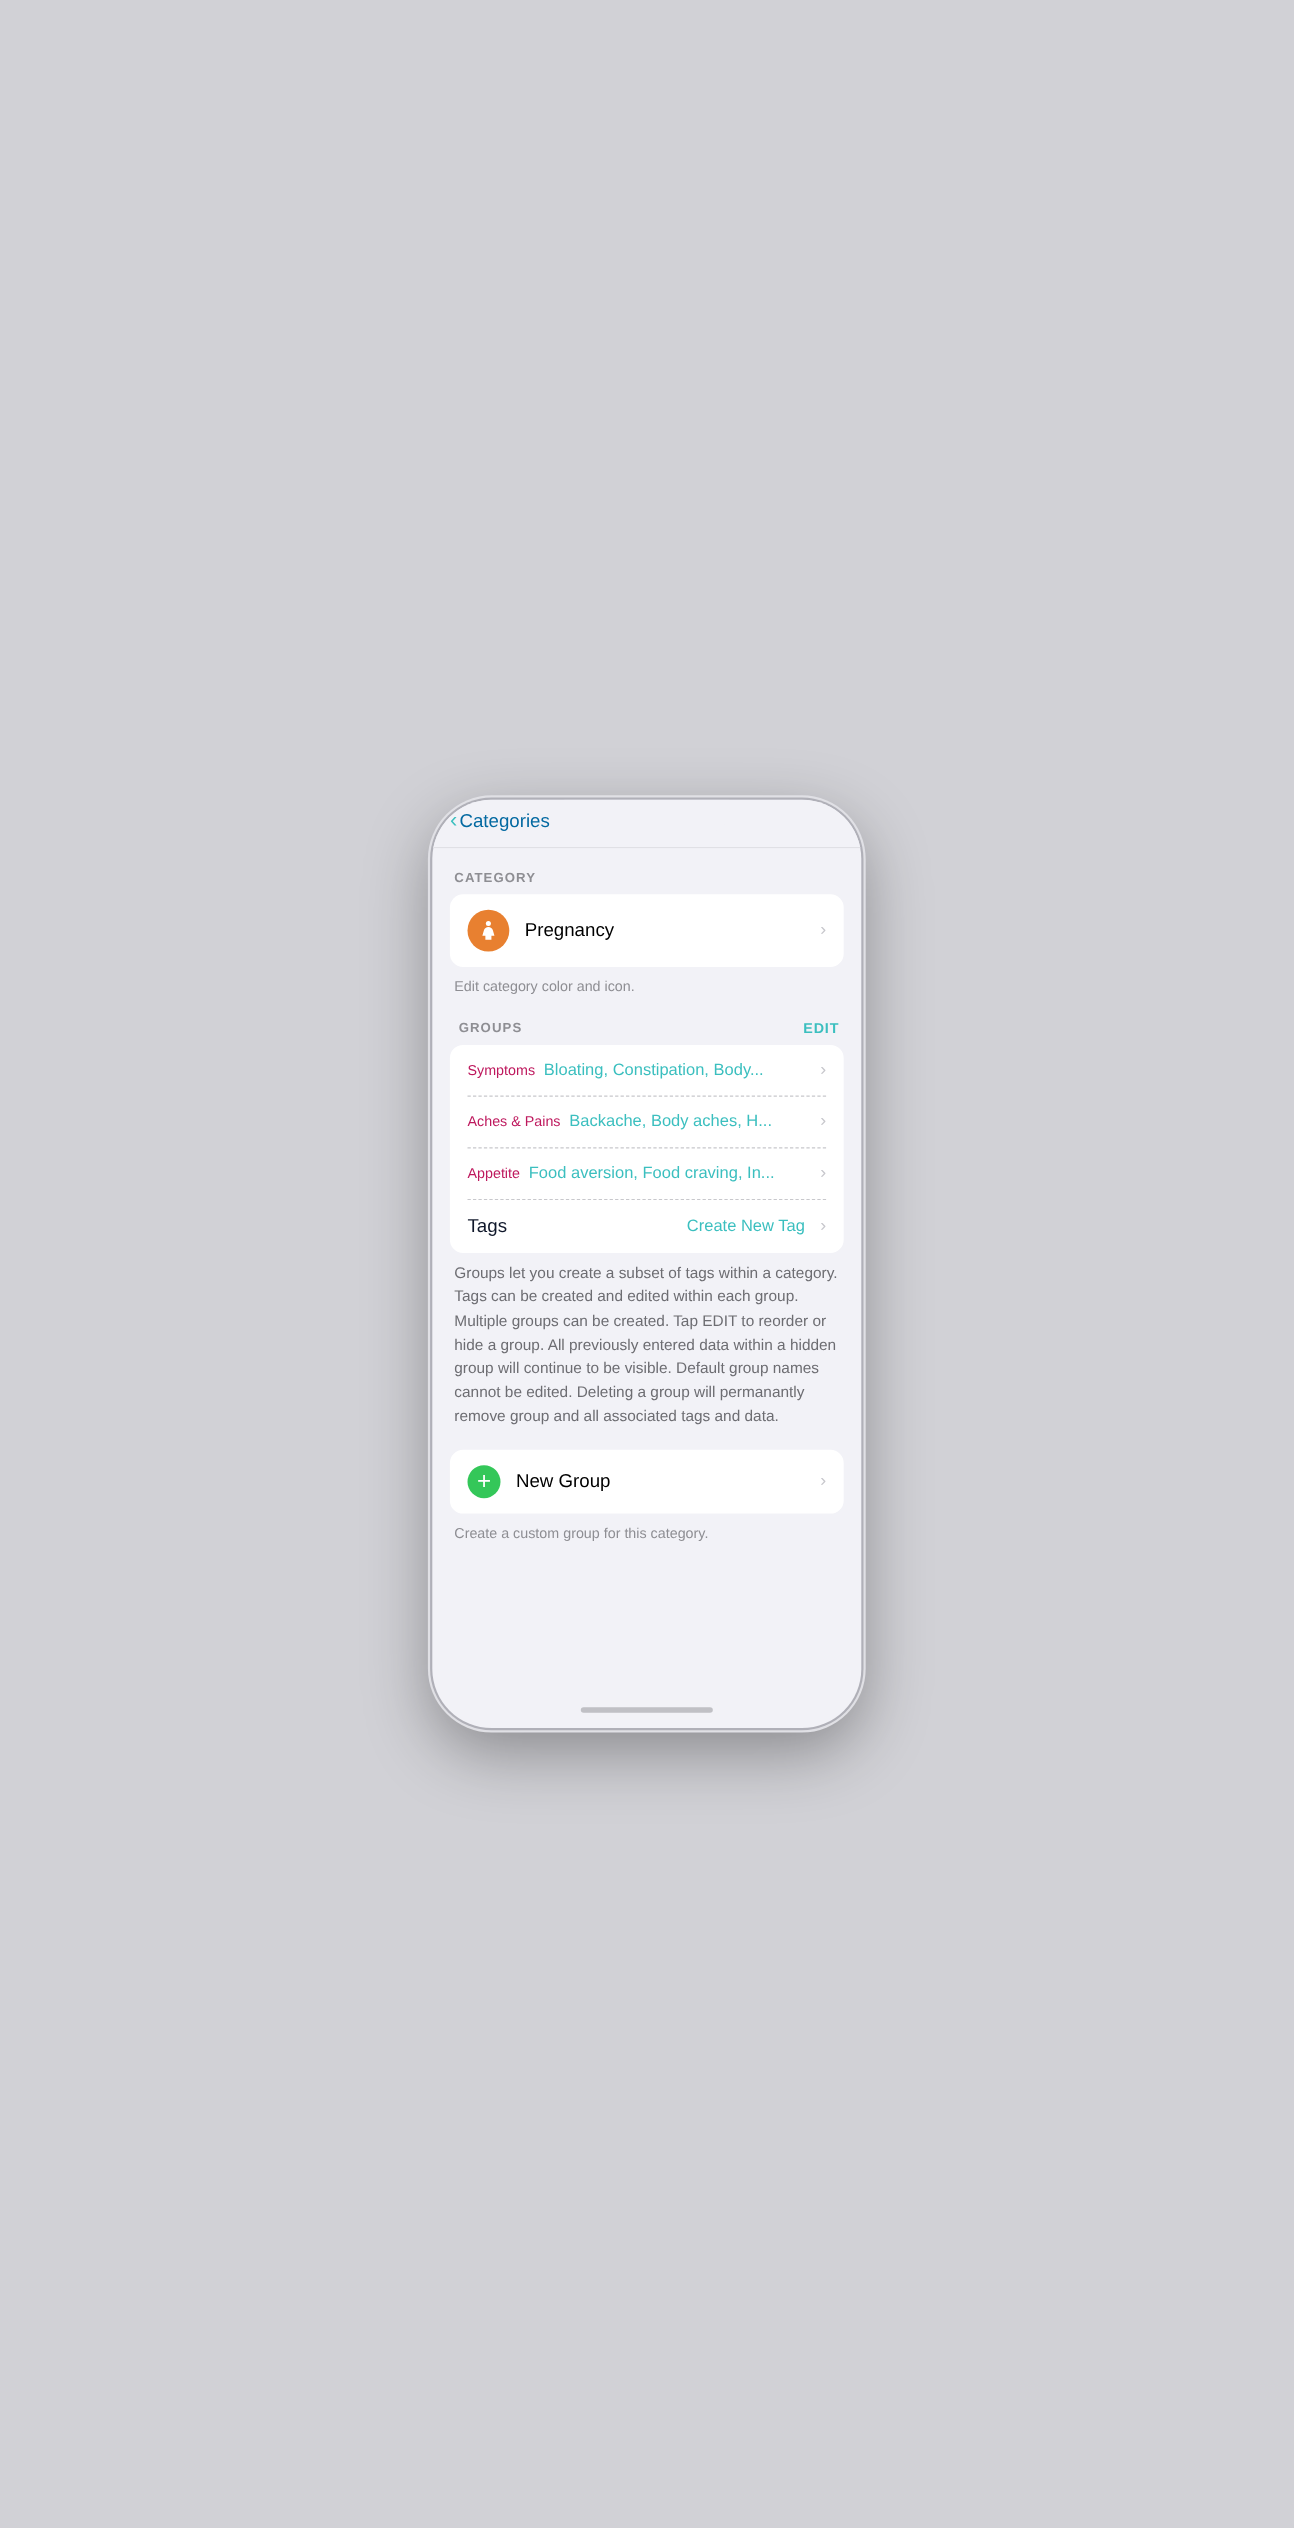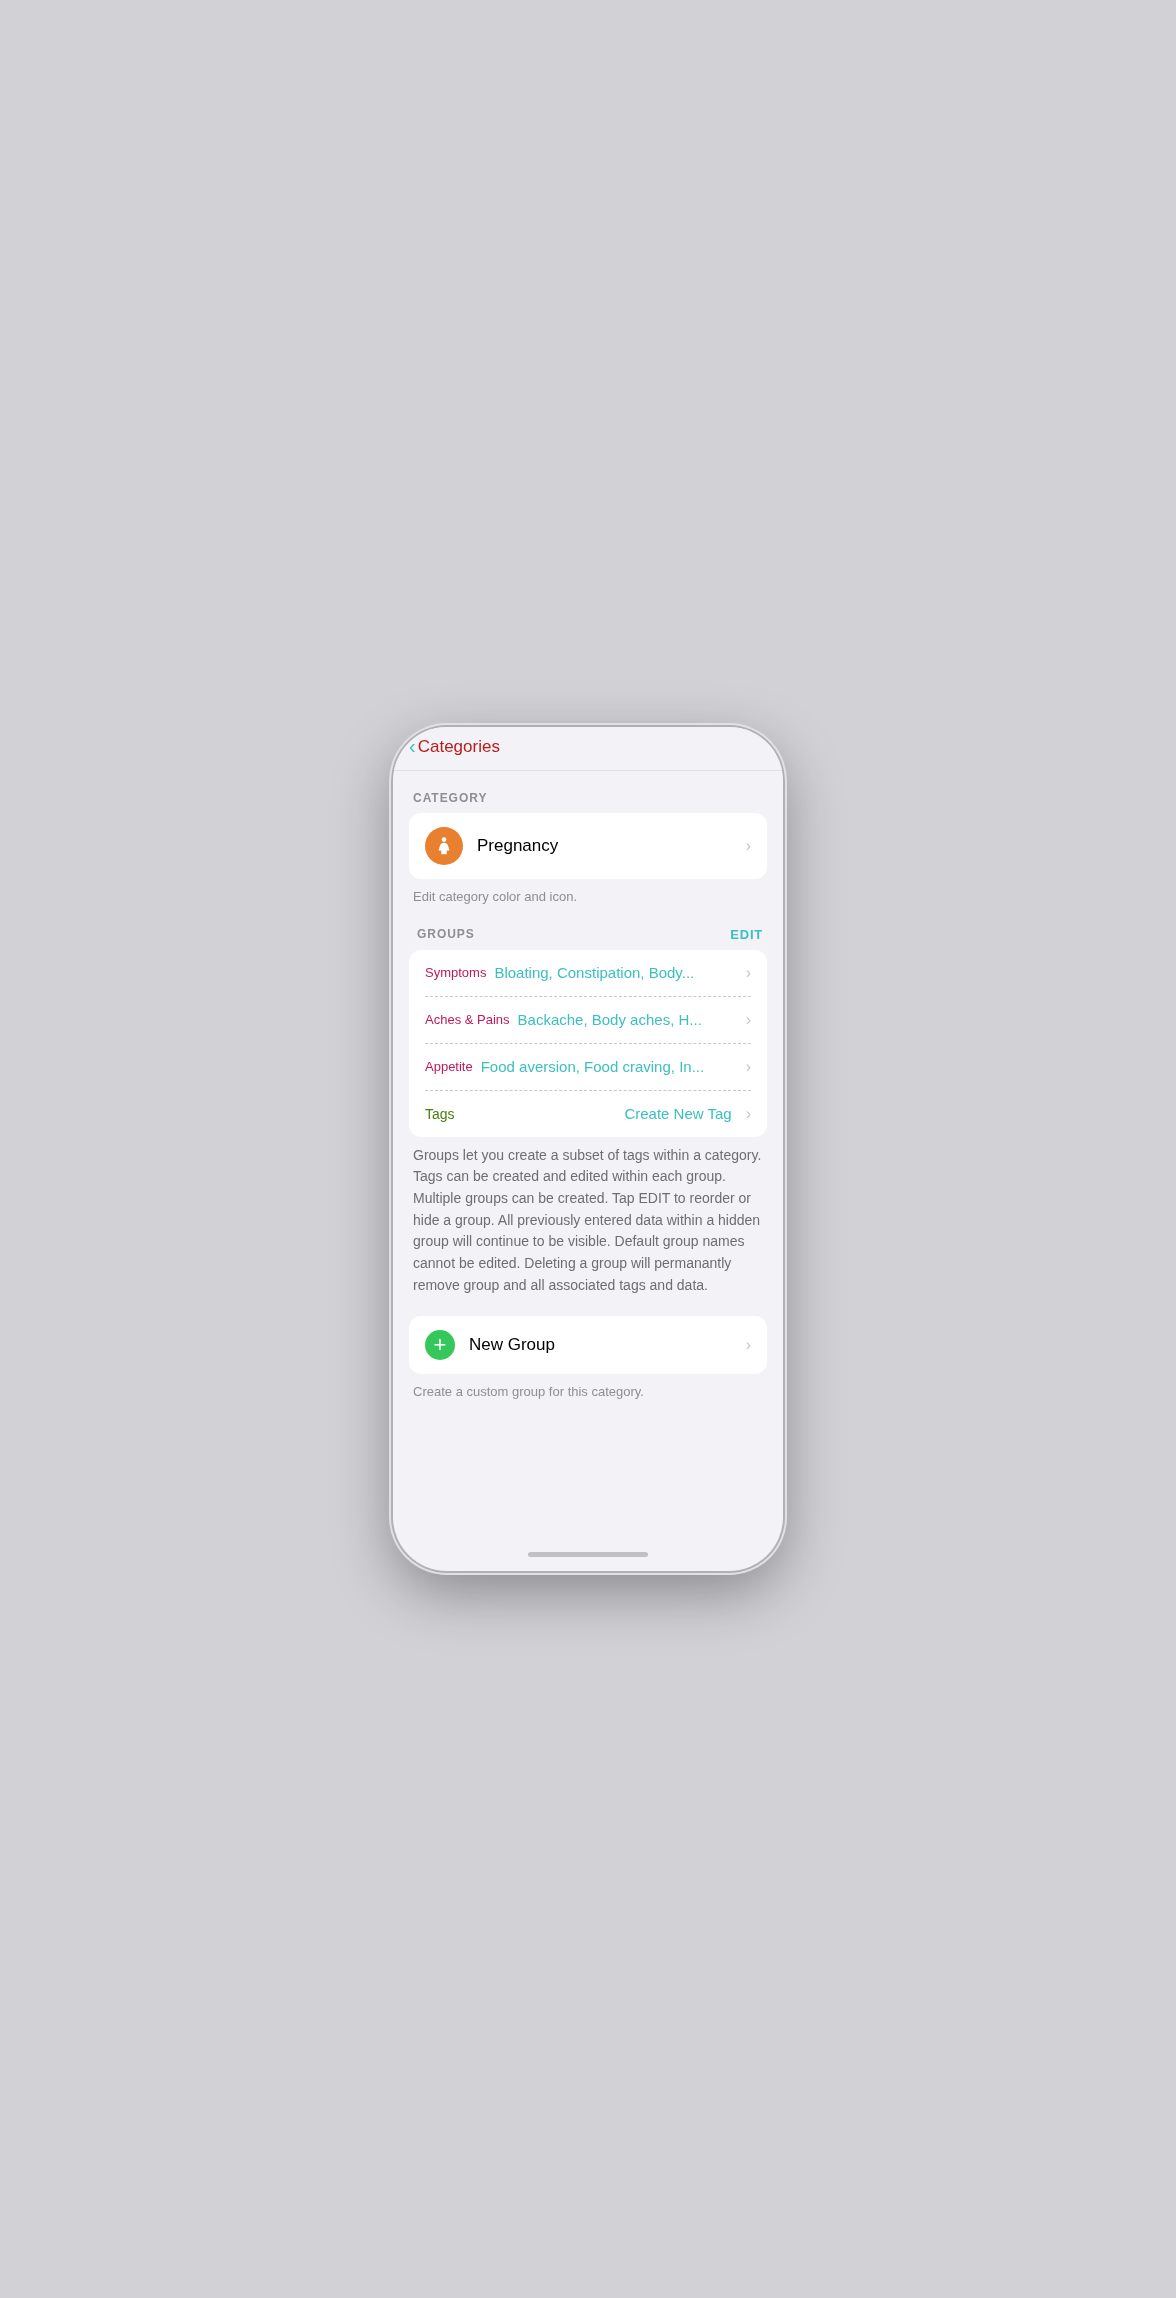--- a/index.html
+++ b/index.html
@@ -115,21 +115,21 @@
       cursor: pointer;
       text-decoration: none;
     }
     .nav-chevron {
       font-size: 20px;
       margin-right: 2px;
       font-weight: 300;
       color: #3bbfbf;
     }
     .nav-back-text {
-      color: #b91c1c;
+      color: #0369a1;
       font-size: 17px;
     }
     .nav-title {
       position: absolute;
       left: 50%;
       transform: translateX(-50%);
       font-size: 18px;
       font-weight: 700;
       color: #000;
     }
@@ -226,22 +226,22 @@
     }
     .group-tags {
       font-size: 15px;
       color: #3bbfbf;
       flex: 1;
       overflow: hidden;
       text-overflow: ellipsis;
       white-space: nowrap;
     }
     .tags-row-label {
-      font-size: 14px;
-      color: #4d7c0f;
+      font-size: 17px;
+      color: #0f172a;
       font-weight: 500;
       flex: 1;
     }
     .tags-create-link {
       font-size: 15px;
       color: #3bbfbf;
       margin-right: 6px;
       text-align: center;
     }
     

